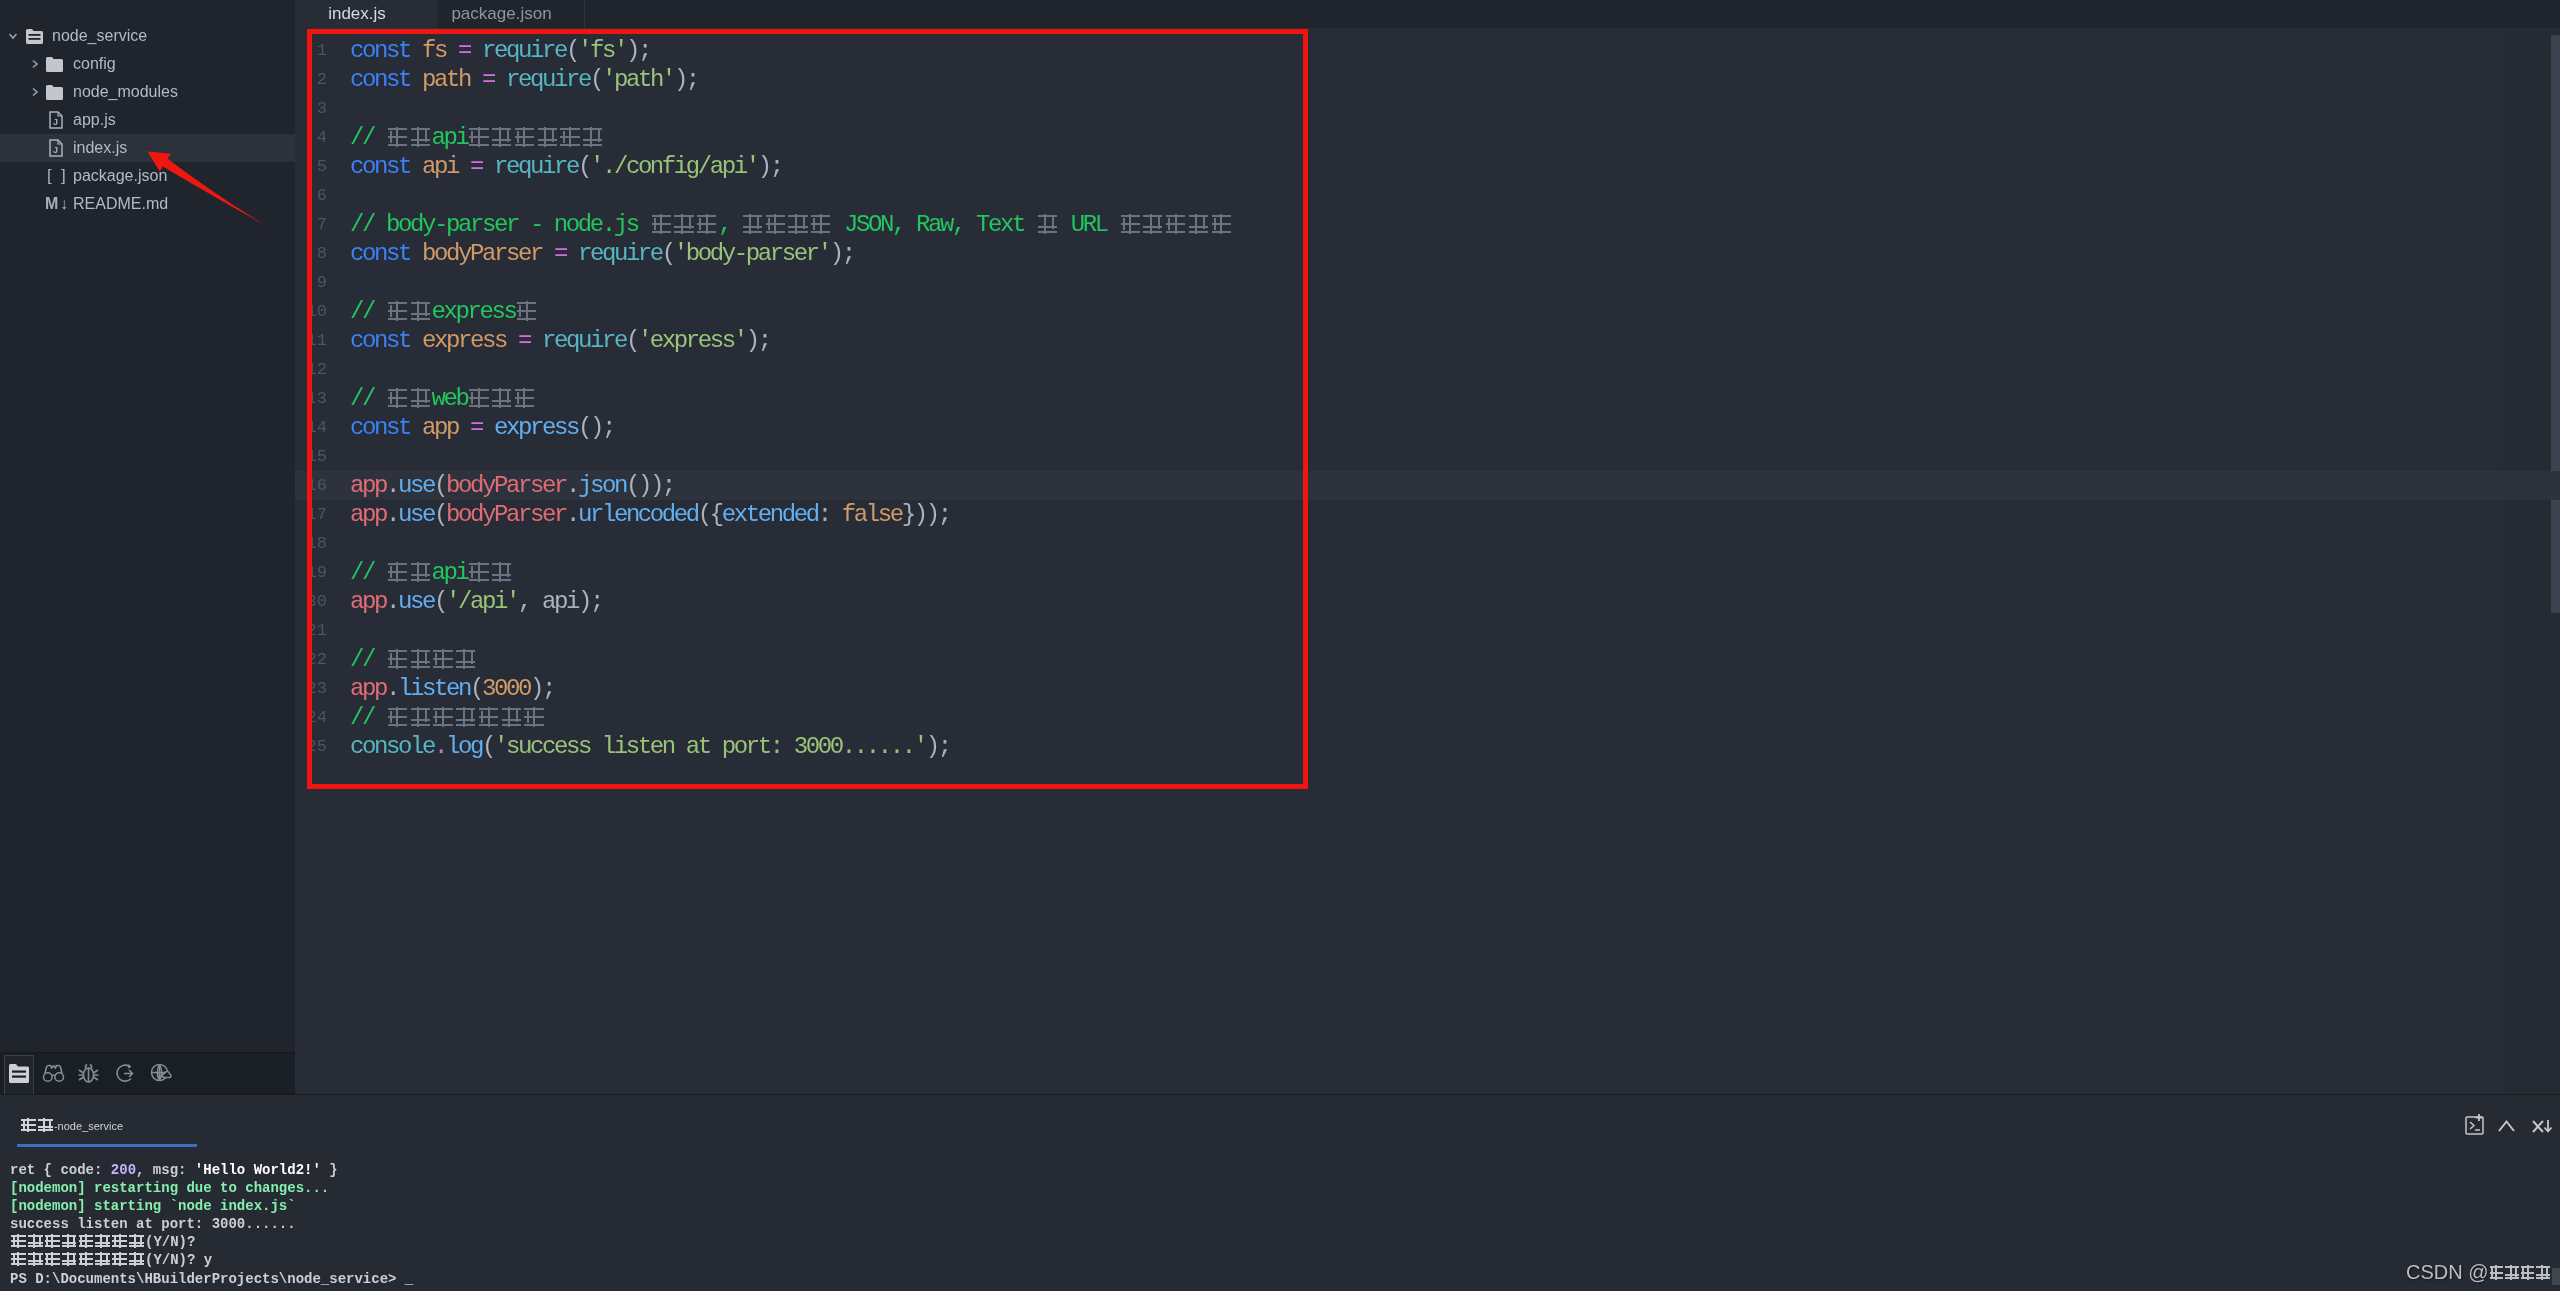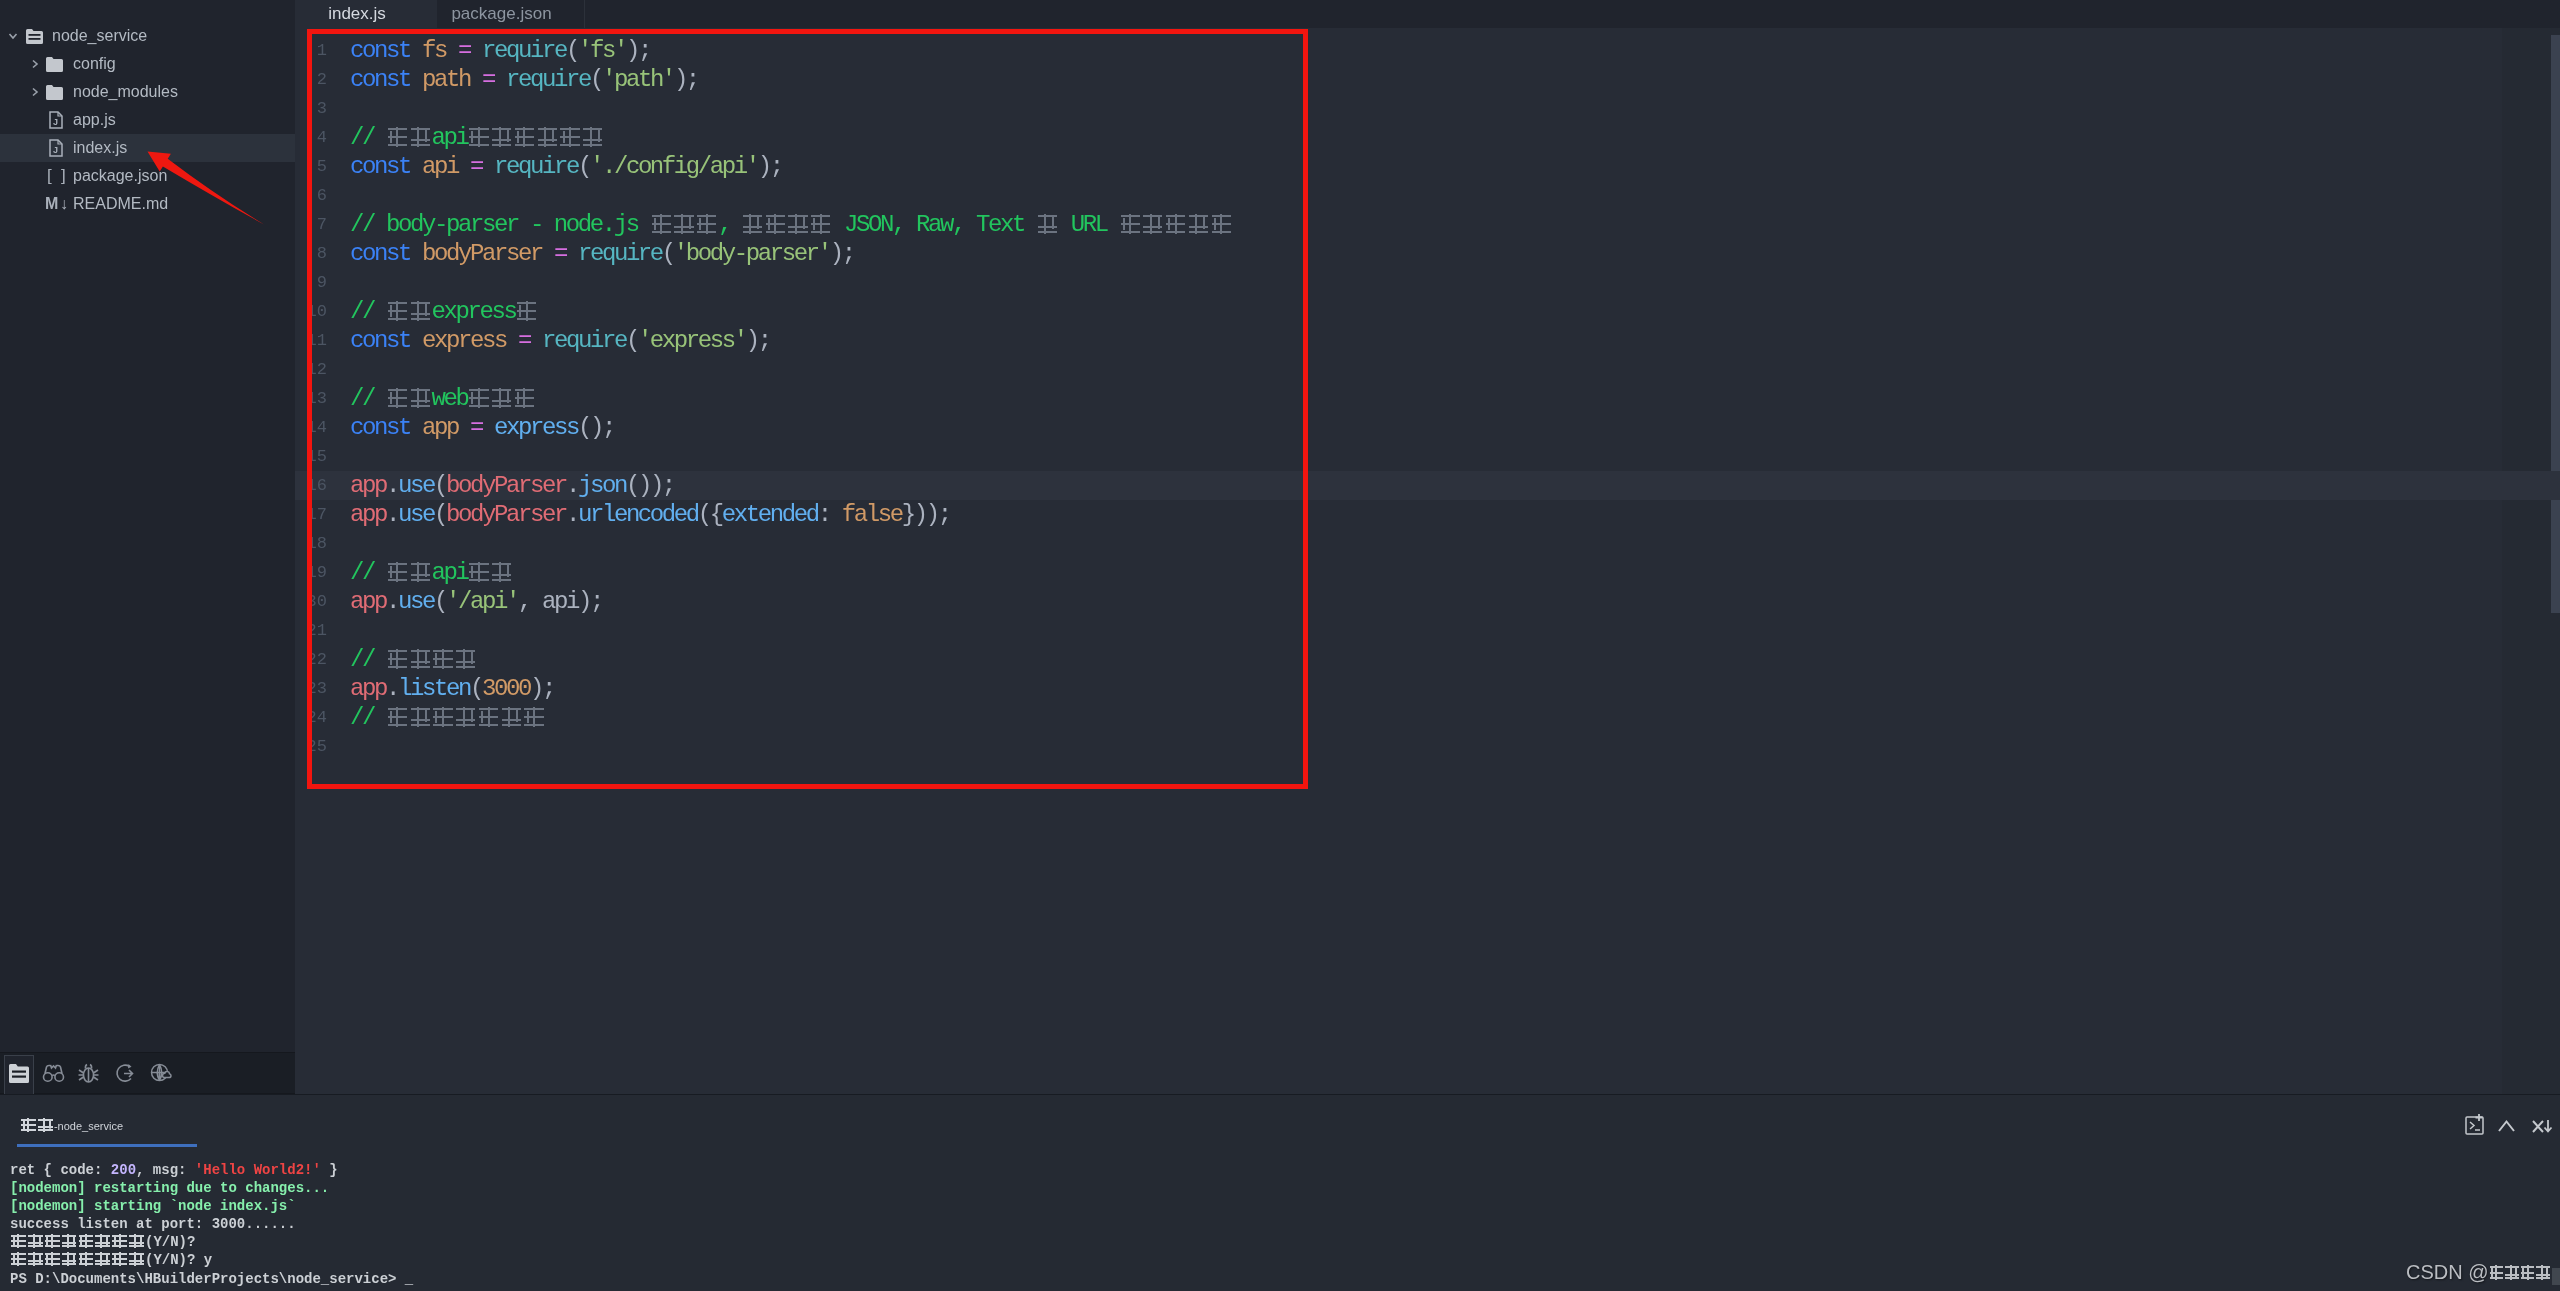--- a/index.html
+++ b/index.html
@@ -42,21 +42,21 @@
 .c .cj{--ck:#6b7380}
 .fwc{display:inline-block;width:22.8px;letter-spacing:0}
 
 #iconbar{position:absolute;left:0;top:1052px;width:295px;height:42px;background:#1a1e25;border-top:1px solid #15181e;border-bottom:1px solid #15181e}
 
 #termtab{position:absolute;left:20px;top:1118px;font-size:11px;color:#d0d4da;--ck:#d0d4da}
 #termtab .cj{width:14.6px;height:14px;margin:0 1.2px;vertical-align:-2px}
 #termunderline{position:absolute;left:17px;top:1144px;width:180px;height:3px;background:#3e6fbe}
 #termtext{position:absolute;left:10px;top:1161px;font-family:"Liberation Mono",monospace;font-size:14px;font-weight:bold;line-height:18.1px;white-space:pre;color:#ccd0d5;--ck:#ccd0d5}
 #termtext .cj{width:14.7px;height:13.5px;margin:0 1.1px;vertical-align:-1.5px}
-.tg{color:#86efac}.ty{color:#c4b5fd}.ts{color:#ef4444}
+.tg{color:#86efac}.ty{color:#c4b5fd}.ts{color:#ffffff}
 #watermark{position:absolute;left:2406px;top:1261px;white-space:nowrap;font-size:20px;color:#babdc2;--ck:#babdc2;text-shadow:1px 1px 2px rgba(0,0,0,.5)}
 #watermark .cj{width:13.6px;height:15px;margin:0 1px;vertical-align:-1px}
 #termcorner{position:absolute;left:2552px;top:1268px;width:8px;height:17px;background:#41474f}
 svg{position:absolute}
 </style>
 </head>
 <body>
 <div id="page">
   <div id="sidebar">
     <div class="row" style="top:22px">
@@ -140,21 +140,21 @@
     <div class="cl" style="top:413.5px"><span class="ln">15</span></div>
     <div class="cl" style="top:442.5px"><span class="ln">16</span><span class="code"><span class="e">app</span>.<span class="m">use</span>(<span class="e">bodyParser</span>.<span class="m">json</span>());</span></div>
     <div class="cl" style="top:471.5px"><span class="ln">17</span><span class="code"><span class="e">app</span>.<span class="m">use</span>(<span class="e">bodyParser</span>.<span class="m">urlencoded</span>({<span class="m">extended</span>: <span class="n">false</span>}));</span></div>
     <div class="cl" style="top:500.5px"><span class="ln">18</span></div>
     <div class="cl" style="top:529.5px"><span class="ln">19</span><span class="code"><span class="c">// <i class="cj"></i><i class="cj"></i>api<i class="cj"></i><i class="cj"></i></span></span></div>
     <div class="cl" style="top:558.5px"><span class="ln">30</span><span class="code"><span class="e">app</span>.<span class="m">use</span>(<span class="s">'/api'</span>, api);</span></div>
     <div class="cl" style="top:587.5px"><span class="ln">21</span></div>
     <div class="cl" style="top:616.5px"><span class="ln">22</span><span class="code"><span class="c">// <i class="cj"></i><i class="cj"></i><i class="cj"></i><i class="cj"></i></span></span></div>
     <div class="cl" style="top:645.5px"><span class="ln">23</span><span class="code"><span class="e">app</span>.<span class="m">listen</span>(<span class="n">3000</span>);</span></div>
     <div class="cl" style="top:674.5px"><span class="ln">24</span><span class="code"><span class="c">// <i class="cj"></i><i class="cj"></i><i class="cj"></i><i class="cj"></i><i class="cj"></i><i class="cj"></i><i class="cj"></i></span></span></div>
-    <div class="cl" style="top:703.5px"><span class="ln">25</span></div>
+    <div class="cl" style="top:703.5px"><span class="ln">25</span><span class="code"><span class="f">console</span><span class="dot">.</span><span class="m">log</span>(<span class="s">'success listen at port: 3000......'</span>);</span></div>
     <div id="redbox"></div>
   </div>
   <div id="iconbar">
     <div style="position:absolute;left:4px;top:2px;width:30px;height:39px;border:1px solid #3a404a;border-bottom:none;background:#20242d"></div>
     <svg style="left:9px;top:11px" width="20" height="19" viewBox="0 0 20 19">
         <path d="M0 1.5 Q0 0 1.5 0 L7 0 L8.8 2.5 L18.5 2.5 Q20 2.5 20 4 L20 17.5 Q20 19 18.5 19 L1.5 19 Q0 19 0 17.5 Z" fill="#cdd1d6"></path>
         <rect x="3" y="6.5" width="14" height="2.2" fill="#1a1e25"></rect>
         <rect x="3" y="11.5" width="14" height="2.2" fill="#1a1e25"></rect>
       </svg>
     <svg style="left:42px;top:9px" width="23" height="23" viewBox="0 0 23 23" fill="none" stroke="#868c96" stroke-width="1.6">

